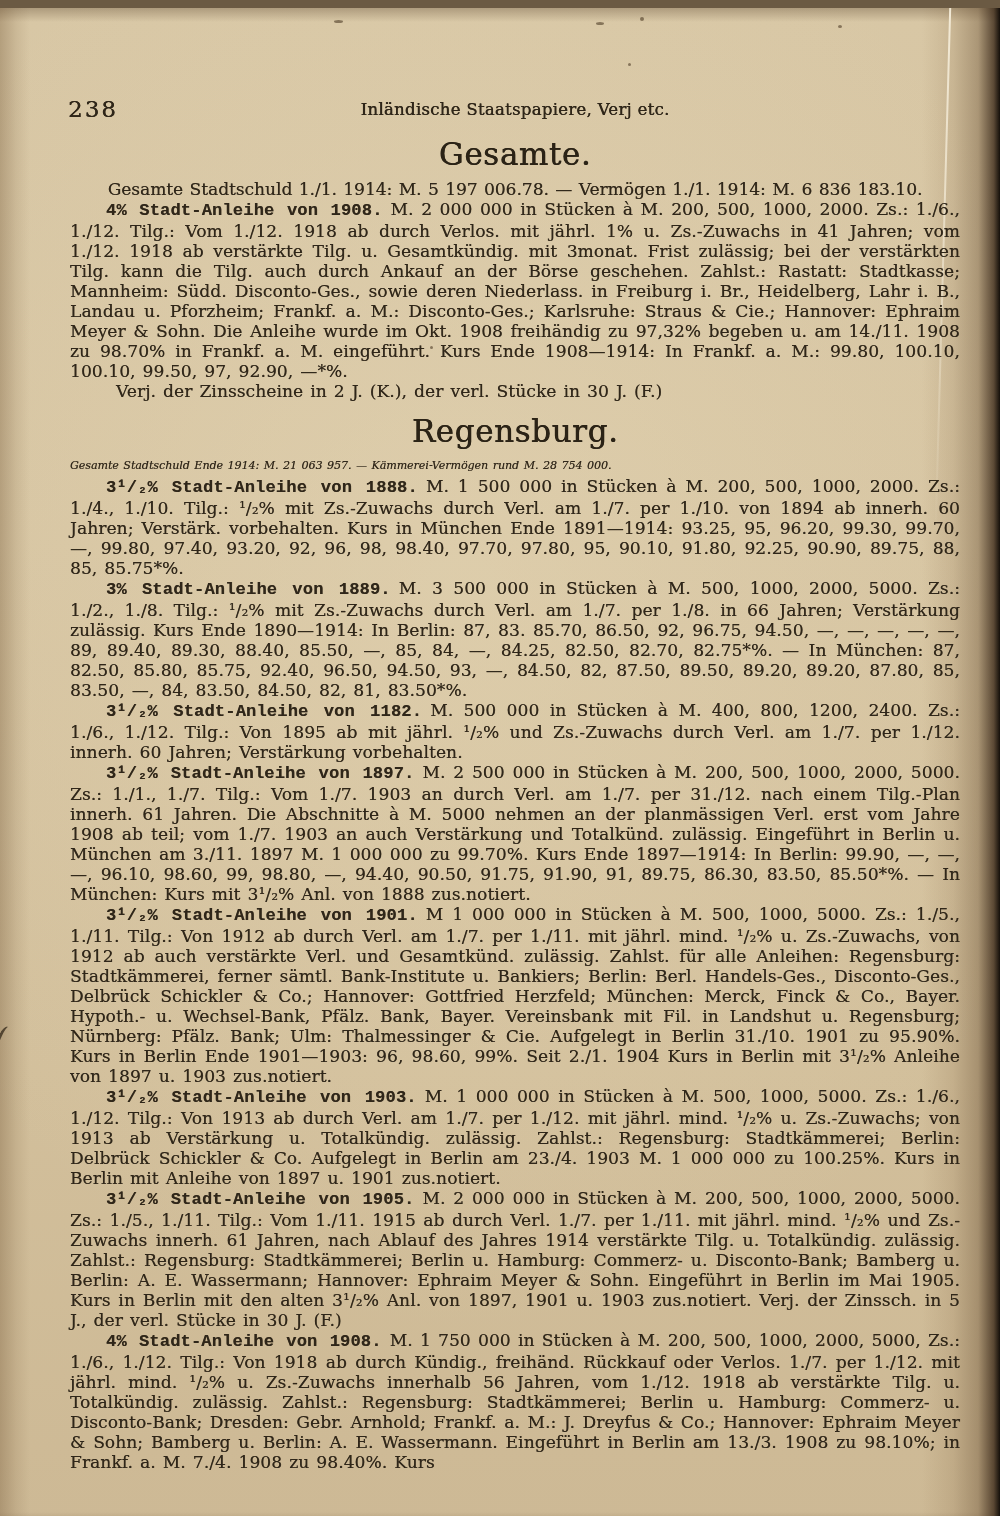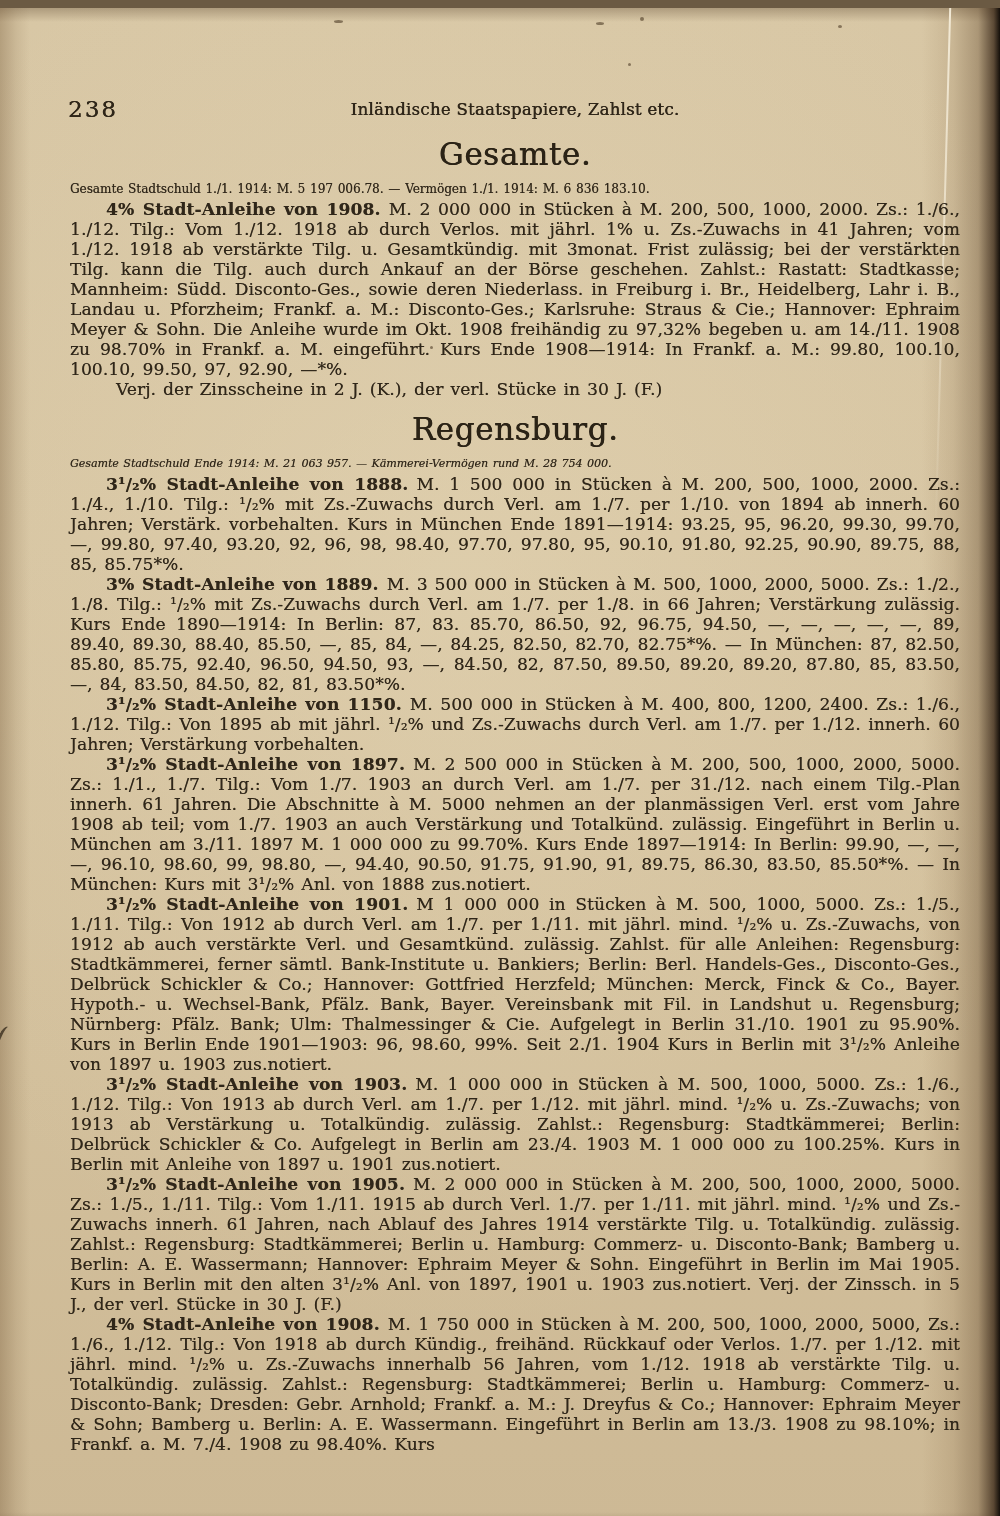--- a/index.html
+++ b/index.html
@@ -32,27 +32,27 @@
   
   .content{position:absolute;left:70px;top:88px;width:890px;}
   .pagehead{position:relative;height:28px;margin-bottom:10px;}
   .pagenum{position:absolute;left:-2px;top:0;font-size:23px;letter-spacing:2px;
     text-shadow:0.3px 0 0 currentColor;}
   .runtitle{display:block;text-align:center;font-size:16.5px;padding-top:4px;
     text-shadow:0.4px 0 0 currentColor;letter-spacing:0.3px;}
   p.body{font-size:17px;line-height:20px;margin:0;text-align:justify;
     word-spacing:1.5px;letter-spacing:0.1px;
     text-shadow:0.25px 0 0 rgba(47,38,25,0.65);}
-  p.summary{font-size:12px;line-height:20px;margin:0;
+  p.summary{font-size:17px;line-height:20px;margin:0;text-align:center;
     word-spacing:1px;text-shadow:0.25px 0 0 rgba(47,38,25,0.65);}
   p.summary-left{font-size:11px;line-height:20px;margin:0;text-align:justify;
     word-spacing:1px;text-shadow:0.25px 0 0 rgba(47,38,25,0.65);font-style:italic;}
   .indent{text-indent:36px;}
   .verj{text-indent:46px;text-align:left;}
-  .lead{font-weight:bold;padding-right:8px;letter-spacing:0.2px;}
+  .lead{font-weight:bold;padding-right:8px;letter-spacing:0.2px;font-family:Liberation Mono, monospace;}
   h2.city{font-size:31px;font-weight:normal;text-align:center;margin:12px 0 7px;
     letter-spacing:0.6px;text-shadow:0.5px 0 0 currentColor;color:#2b2316;}
 </style>
 </head>
 <body>
 
 <div class="page">
 
   <div class="edge-top"></div>
   <div class="edge-bottom"></div>
@@ -64,37 +64,37 @@
   <div class="speck" style="left:596px;top:14px;width:8px;height:3px;"></div>
   <div class="speck" style="left:640px;top:9px;width:4px;height:4px;"></div>
   <div class="speck" style="left:838px;top:17px;width:4px;height:3px;"></div>
   <div class="speck" style="left:628px;top:55px;width:3px;height:3px;"></div>
   <div class="speck" style="left:430px;top:338px;width:3px;height:3px;"></div>
 
   <div class="content">
 
     <div class="pagehead">
       <span class="pagenum">238</span>
-      <span class="runtitle">Inländische Staatspapiere, Zahlst etc.</span>
+      <span class="runtitle">Inländische Staatspapiere, Verj etc.</span>
     </div>
 
 
     <h2 class="city">Gesamte.</h2>
     <p class="summary">Gesamte Stadtschuld 1./1. 1914: M. 5 197 006.78. — Vermögen 1./1. 1914: M. 6 836 183.10.</p>
     <p class="body indent"><b class="lead">4% Stadt-Anleihe von 1908.</b><span>M. 2 000 000 in Stücken à M. 200, 500, 1000, 2000. Zs.: 1./6., 1./12. Tilg.: Vom 1./12. 1918 ab durch Verlos. mit jährl. 1% u. Zs.-Zuwachs in 41 Jahren; vom 1./12. 1918 ab verstärkte Tilg. u. Gesamtkündig. mit 3monat. Frist zulässig; bei der verstärkten Tilg. kann die Tilg. auch durch Ankauf an der Börse geschehen. Zahlst.: Rastatt: Stadtkasse; Mannheim: Südd. Disconto-Ges., sowie deren Niederlass. in Freiburg i. Br., Heidelberg, Lahr i. B., Landau u. Pforzheim; Frankf. a. M.: Disconto-Ges.; Karlsruhe: Straus &amp; Cie.; Hannover: Ephraim Meyer &amp; Sohn. Die Anleihe wurde im Okt. 1908 freihändig zu 97,32% begeben u. am 14./11. 1908 zu 98.70% in Frankf. a. M. eingeführt. Kurs Ende 1908—1914: In Frankf. a. M.: 99.80, 100.10, 100.10, 99.50, 97, 92.90, —*%.</span></p>
     <p class="body verj">Verj. der Zinsscheine in 2 J. (K.), der verl. Stücke in 30 J. (F.)</p>
 
     <h2 class="city">Regensburg.</h2>
     <p class="summary-left">Gesamte Stadtschuld Ende 1914: M. 21 063 957. — Kämmerei-Vermögen rund M. 28 754 000.</p>
 
     <p class="body indent"><b class="lead">3¹/₂% Stadt-Anleihe von 1888.</b><span>M. 1 500 000 in Stücken à M. 200, 500, 1000, 2000. Zs.: 1./4., 1./10. Tilg.: ¹/₂% mit Zs.-Zuwachs durch Verl. am 1./7. per 1./10. von 1894 ab innerh. 60 Jahren; Verstärk. vorbehalten. Kurs in München Ende 1891—1914: 93.25, 95, 96.20, 99.30, 99.70, —, 99.80, 97.40, 93.20, 92, 96, 98, 98.40, 97.70, 97.80, 95, 90.10, 91.80, 92.25, 90.90, 89.75, 88, 85, 85.75*%.</span></p>
 
     <p class="body indent"><b class="lead">3% Stadt-Anleihe von 1889.</b><span>M. 3 500 000 in Stücken à M. 500, 1000, 2000, 5000. Zs.: 1./2., 1./8. Tilg.: ¹/₂% mit Zs.-Zuwachs durch Verl. am 1./7. per 1./8. in 66 Jahren; Verstärkung zulässig. Kurs Ende 1890—1914: In Berlin: 87, 83. 85.70, 86.50, 92, 96.75, 94.50, —, —, —, —, —, 89, 89.40, 89.30, 88.40, 85.50, —, 85, 84, —, 84.25, 82.50, 82.70, 82.75*%. — In München: 87, 82.50, 85.80, 85.75, 92.40, 96.50, 94.50, 93, —, 84.50, 82, 87.50, 89.50, 89.20, 89.20, 87.80, 85, 83.50, —, 84, 83.50, 84.50, 82, 81, 83.50*%.</span></p>
 
-    <p class="body indent"><b class="lead">3¹/₂% Stadt-Anleihe von 1150.</b><span>M. 500 000 in Stücken à M. 400, 800, 1200, 2400. Zs.: 1./6., 1./12. Tilg.: Von 1895 ab mit jährl. ¹/₂% und Zs.-Zuwachs durch Verl. am 1./7. per 1./12. innerh. 60 Jahren; Verstärkung vorbehalten.</span></p>
+    <p class="body indent"><b class="lead">3¹/₂% Stadt-Anleihe von 1182.</b><span>M. 500 000 in Stücken à M. 400, 800, 1200, 2400. Zs.: 1./6., 1./12. Tilg.: Von 1895 ab mit jährl. ¹/₂% und Zs.-Zuwachs durch Verl. am 1./7. per 1./12. innerh. 60 Jahren; Verstärkung vorbehalten.</span></p>
 
     <p class="body indent"><b class="lead">3¹/₂% Stadt-Anleihe von 1897.</b><span>M. 2 500 000 in Stücken à M. 200, 500, 1000, 2000, 5000. Zs.: 1./1., 1./7. Tilg.: Vom 1./7. 1903 an durch Verl. am 1./7. per 31./12. nach einem Tilg.-Plan innerh. 61 Jahren. Die Abschnitte à M. 5000 nehmen an der planmässigen Verl. erst vom Jahre 1908 ab teil; vom 1./7. 1903 an auch Verstärkung und Totalkünd. zulässig. Eingeführt in Berlin u. München am 3./11. 1897 M. 1 000 000 zu 99.70%. Kurs Ende 1897—1914: In Berlin: 99.90, —, —, —, 96.10, 98.60, 99, 98.80, —, 94.40, 90.50, 91.75, 91.90, 91, 89.75, 86.30, 83.50, 85.50*%. — In München: Kurs mit 3¹/₂% Anl. von 1888 zus.notiert.</span></p>
 
     <p class="body indent"><b class="lead">3¹/₂% Stadt-Anleihe von 1901.</b><span>M 1 000 000 in Stücken à M. 500, 1000, 5000. Zs.: 1./5., 1./11. Tilg.: Von 1912 ab durch Verl. am 1./7. per 1./11. mit jährl. mind. ¹/₂% u. Zs.-Zuwachs, von 1912 ab auch verstärkte Verl. und Gesamtkünd. zulässig. Zahlst. für alle Anleihen: Regensburg: Stadtkämmerei, ferner sämtl. Bank-Institute u. Bankiers; Berlin: Berl. Handels-Ges., Disconto-Ges., Delbrück Schickler &amp; Co.; Hannover: Gottfried Herzfeld; München: Merck, Finck &amp; Co., Bayer. Hypoth.- u. Wechsel-Bank, Pfälz. Bank, Bayer. Vereinsbank mit Fil. in Landshut u. Regensburg; Nürnberg: Pfälz. Bank; Ulm: Thalmessinger &amp; Cie. Aufgelegt in Berlin 31./10. 1901 zu 95.90%. Kurs in Berlin Ende 1901—1903: 96, 98.60, 99%. Seit 2./1. 1904 Kurs in Berlin mit 3¹/₂% Anleihe von 1897 u. 1903 zus.notiert.</span></p>
 
     <p class="body indent"><b class="lead">3¹/₂% Stadt-Anleihe von 1903.</b><span>M. 1 000 000 in Stücken à M. 500, 1000, 5000. Zs.: 1./6., 1./12. Tilg.: Von 1913 ab durch Verl. am 1./7. per 1./12. mit jährl. mind. ¹/₂% u. Zs.-Zuwachs; von 1913 ab Verstärkung u. Totalkündig. zulässig. Zahlst.: Regensburg: Stadtkämmerei; Berlin: Delbrück Schickler &amp; Co. Aufgelegt in Berlin am 23./4. 1903 M. 1 000 000 zu 100.25%. Kurs in Berlin mit Anleihe von 1897 u. 1901 zus.notiert.</span></p>
 
     <p class="body indent"><b class="lead">3¹/₂% Stadt-Anleihe von 1905.</b><span>M. 2 000 000 in Stücken à M. 200, 500, 1000, 2000, 5000. Zs.: 1./5., 1./11. Tilg.: Vom 1./11. 1915 ab durch Verl. 1./7. per 1./11. mit jährl. mind. ¹/₂% und Zs.-Zuwachs innerh. 61 Jahren, nach Ablauf des Jahres 1914 verstärkte Tilg. u. Totalkündig. zulässig. Zahlst.: Regensburg: Stadtkämmerei; Berlin u. Hamburg: Commerz- u. Disconto-Bank; Bamberg u. Berlin: A. E. Wassermann; Hannover: Ephraim Meyer &amp; Sohn. Eingeführt in Berlin im Mai 1905. Kurs in Berlin mit den alten 3¹/₂% Anl. von 1897, 1901 u. 1903 zus.notiert. Verj. der Zinssch. in 5 J., der verl. Stücke in 30 J. (F.)</span></p>
 
     <p class="body indent"><b class="lead">4% Stadt-Anleihe von 1908.</b><span>M. 1 750 000 in Stücken à M. 200, 500, 1000, 2000, 5000, Zs.: 1./6., 1./12. Tilg.: Von 1918 ab durch Kündig., freihänd. Rückkauf oder Verlos. 1./7. per 1./12. mit jährl. mind. ¹/₂% u. Zs.-Zuwachs innerhalb 56 Jahren, vom 1./12. 1918 ab verstärkte Tilg. u. Totalkündig. zulässig. Zahlst.: Regensburg: Stadtkämmerei; Berlin u. Hamburg: Commerz- u. Disconto-Bank; Dresden: Gebr. Arnhold; Frankf. a. M.: J. Dreyfus &amp; Co.; Hannover: Ephraim Meyer &amp; Sohn; Bamberg u. Berlin: A. E. Wassermann. Eingeführt in Berlin am 13./3. 1908 zu 98.10%; in Frankf. a. M. 7./4. 1908 zu 98.40%. Kurs</span></p>

